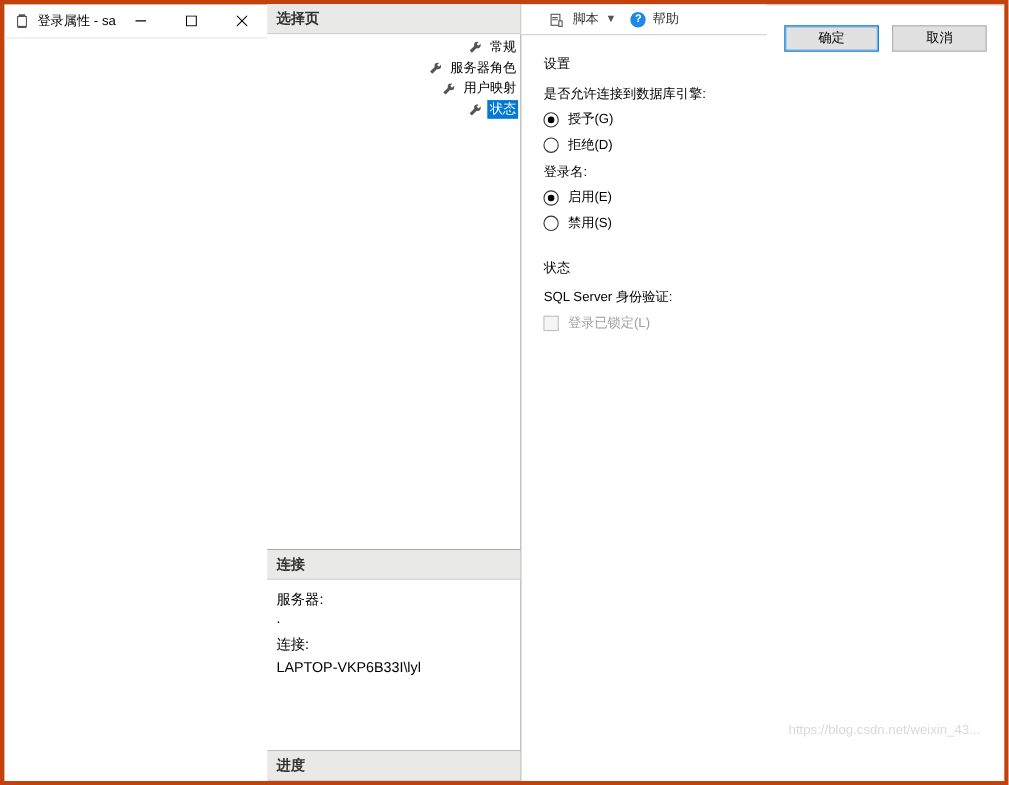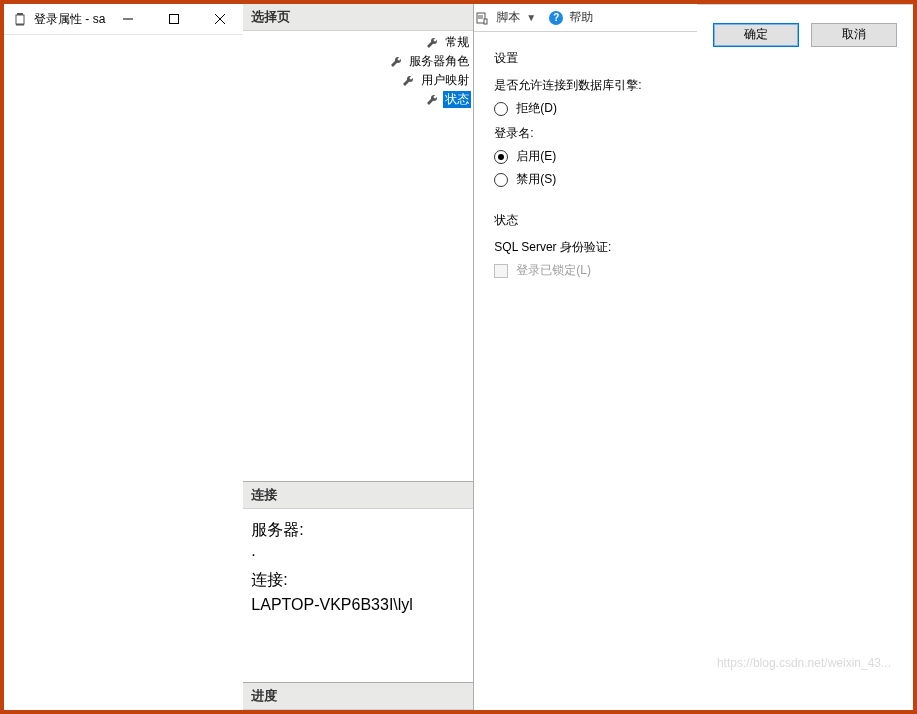--- a/index.html
+++ b/index.html
@@ -12,29 +12,29 @@
   .winbtn { width: 46px; height: 31px; display: flex; align-items: center; justify-content: center; cursor: default; }
   .content { flex: 1; display: flex; min-height: 0; }
   .sidebar { width: 231px; border-right: 1px solid #adadad; display: flex; flex-direction: column; background: #fff; }
   .side-section-header { background: #e9e9e8; border-bottom: 1px solid #d0d0d0; padding: 4px 8px; font-size: 13px; font-weight: bold; color: #333; }
   .side-pages { flex: 1; overflow: auto; padding: 2px 0; }
   .side-item { display: flex; align-items: center; padding: 1px 2px; cursor: default; justify-content: flex-end; }
   .side-item .wrench { width: 14px; height: 14px; margin-right: 4px; }
   .side-item .lbl { padding: 0 2px; }
   .side-item.selected .lbl { background: #0078d7; color: #fff; }
   .conn-section { border-top: 1px solid #adadad; }
-  .conn-body { padding: 8px 8px 14px 8px; font-size: 16px; line-height: 1.6; color: #000; }
+  .conn-body { padding: 8px 8px 14px 8px; font-size: 13px; line-height: 1.6; color: #000; }
   .conn-body .row-lbl { color: #000; }
   .conn-body .dot { line-height: 1; }
   .link-row { display: flex; align-items: center; gap: 6px; margin-top: 6px; }
   .link-text { color: #0000cc; text-decoration: underline; cursor: pointer; }
   .progress-body { display:flex; align-items:center; gap: 14px; padding: 10px 8px 20px 12px; }
   .spinner { width: 22px; height: 22px; border: 3px dotted #bdbdbd; border-radius: 50%; }
   .mainarea { flex: 1; display: flex; flex-direction: column; }
-  .toolbar { height: 28px; border-bottom: 1px solid #d0d0d0; display: flex; align-items: center; padding: 0 0; gap: 6px; font-size: 12px; color: #333; background: #fff; }
+  .toolbar { height: 28px; border-bottom: 1px solid #d0d0d0; display: flex; align-items: center; padding: 0 24px; gap: 6px; font-size: 12px; color: #333; background: #fff; }
   .tb-icon { width: 16px; height: 16px; display:flex; align-items:center; justify-content:center; }
   .tb-dd { font-size: 10px; color:#555; }
   .tb-sep { width: 1px; }
   .help-icon { width: 14px; height: 14px; border-radius: 50%; background: #1e88e5; color:#fff; font-size:10px; font-weight:bold; display:flex; align-items:center; justify-content:center; }
   .form-area { flex: 1; overflow: auto; padding: 18px 20px 10px 20px; font-size: 12px; }
   .group-title { margin: 0 0 10px 0; }
   .indent1 { margin-left: 24px; }
   .indent2 { margin-left: 48px; }
   .field-label { margin: 8px 0 6px 0; }
   .radio-row, .check-row { display: flex; align-items: center; gap: 8px; margin: 6px 0; }
@@ -147,20 +147,24 @@
         <span class="tb-sep"></span>
         <span class="help-icon">?</span>
         <span>帮助</span>
       </div>
 
       <div class="form-area">
         <div class="group-title">设置</div>
 
         <div class="field-label indent1">是否允许连接到数据库引擎:</div>
         <div class="radio-row indent2">
+          <span class="radio-outer sel"></span>
+          <span>授予(G)</span>
+        </div>
+        <div class="radio-row indent2">
           <span class="radio-outer"></span>
           <span>拒绝(D)</span>
         </div>
 
         <div class="field-label indent1">登录名:</div>
         <div class="radio-row indent2">
           <span class="radio-outer sel"></span>
           <span>启用(E)</span>
         </div>
         <div class="radio-row indent2">

